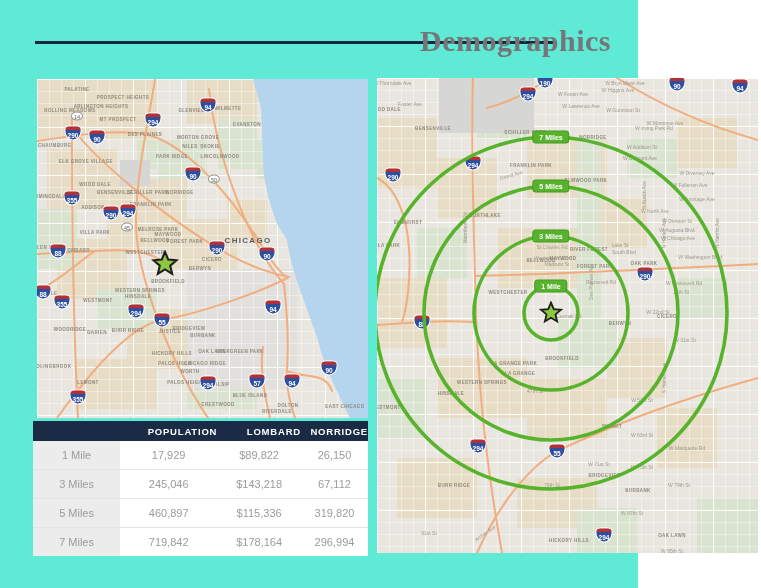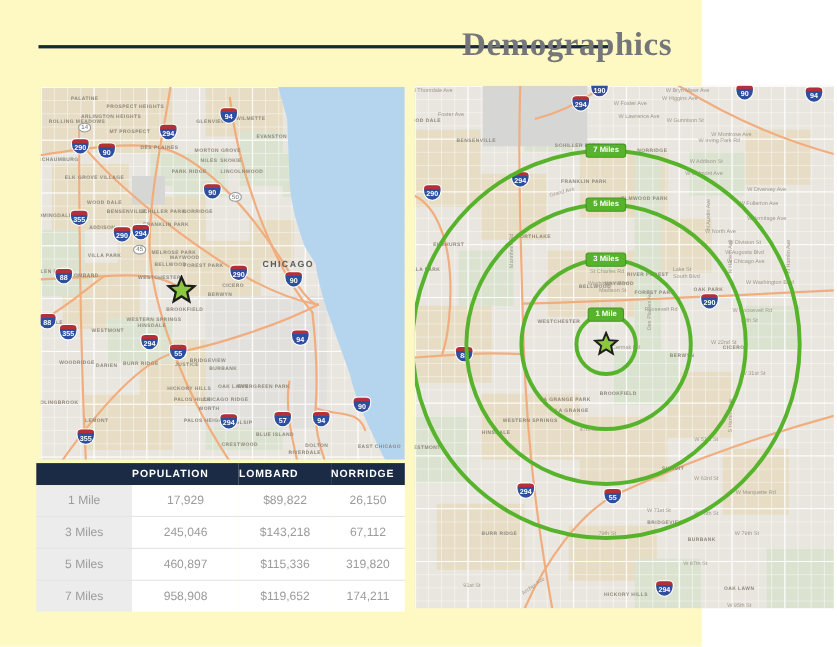--- a/index.html
+++ b/index.html
@@ -1,17 +1,17 @@
 <!DOCTYPE html>
 <html><head>
 <meta charset="utf-8">
 <style>
   html,body{margin:0;padding:0;background:#ffffff;width:761px;height:588px;overflow:hidden;
     font-family:"Liberation Sans",sans-serif;}
-  .page{position:relative;width:638px;height:588px;background:#fef9c3;}
+  .page{position:relative;width:638px;height:588px;background:#5eead4;}
 
   
   .rule{position:absolute;left:35px;top:41px;width:518px;height:3px;background:#16293f;}
   .title{position:absolute;right:27px;top:24px;margin:0;font-family:"Liberation Serif",serif;
     font-weight:600;font-size:30px;color:#75767a;letter-spacing:.5px;}
 
   
   .map{position:absolute;overflow:hidden;background:#e9e6df;}
   .map-left{left:37px;top:79px;width:331px;height:339px;}
   .map-right{left:377px;top:78px;width:381px;height:475px;}
@@ -34,21 +34,21 @@
     line-height:9px;text-align:center;padding:0 2px;box-sizing:border-box;}
   .ring-label{position:absolute;transform:translate(-50%,-50%);background:#58b32c;
     border:1px solid #459722;color:#fff;font-size:7px;font-weight:700;padding:2px 6px;
     border-radius:3px;z-index:5;white-space:nowrap;}
   .star-wrap{position:absolute;transform:translate(-50%,-50%);z-index:6;line-height:0;}
 
   
   .demo-table{position:absolute;left:33px;top:421px;width:335px;border-collapse:collapse;
     table-layout:fixed;}
   .demo-table th{background:#1b2b45;color:#ffffff;font-size:9.5px;font-weight:700;
-    letter-spacing:.8px;height:20px;text-align:left;padding:0;}
+    letter-spacing:.8px;height:20px;text-align:right;padding:0;}
   .demo-table th:nth-child(1){width:26%;}
   .demo-table th:nth-child(2){width:29%;}
   .demo-table th:nth-child(3){width:25%;}
   .demo-table th:nth-child(4){width:20%;}
   .demo-table td{height:28px;text-align:center;font-size:11px;color:#9b9b9b;background:#fff;
     border-top:1px solid #e4e4e4;padding:0;}
   .demo-table tbody tr:first-child td{border-top:none;}
   .demo-table td.rowlabel{background:#ececec;}
 </style>
 </head>
@@ -225,21 +225,21 @@
       </div>
       <div class="shield" style="left: 292px; top: 289px;">
         <span>90</span>
       </div>
       <div class="shield" style="left: 41px; top: 318px;">
         <span>355</span>
       </div>
       <div class="oval" style="left: 40px; top: 37px;">14</div>
       <div class="oval" style="left: 90px; top: 148px;">45</div>
       <div class="oval" style="left: 177px; top: 100px;">50</div>
-      <span class="citybig" style="left: 225px; top: 161px;">CHICAGO</span>
+      <span class="citybig" style="left: 211px; top: 161px;">CHICAGO</span>
       <div class="star-wrap" style="left: 128px; top: 185px;"><svg viewBox="-11.5 -11.5 23 23" width="28" height="28">
           <polygon points="0,-10 2.65,-3.64 9.51,-3.09 4.28,1.39 5.88,8.09 0,4.5 -5.88,8.09 -4.28,1.39 -9.51,-3.09 -2.65,-3.64" fill="#8dc63f" stroke="#1d1d1b" stroke-width="1.7" stroke-linejoin="miter"></polygon>
         </svg></div>
     </div>
 
   <div class="map map-right">
     <svg class="base" width="381" height="475" xmlns="http://www.w3.org/2000/svg">
       <defs>
         <pattern id="gridR" width="12" height="12" patternUnits="userSpaceOnUse">
           <path d="M0 0H12M0 0V12" stroke="#ffffff" stroke-width="1" opacity="0.8"></path>
@@ -434,20 +434,20 @@
           <td class="val">67,112</td>
         </tr>
         <tr>
           <td class="rowlabel">5 Miles</td>
           <td class="val">460,897</td>
           <td class="val">$115,336</td>
           <td class="val">319,820</td>
         </tr>
         <tr>
           <td class="rowlabel">7 Miles</td>
-          <td class="val">958,908</td>
-          <td class="val">$119,652</td>
-          <td class="val">174,211</td>
+          <td class="val">719,842</td>
+          <td class="val">$178,164</td>
+          <td class="val">296,994</td>
         </tr>
       </tbody>
   </table>
 
 </div>
 
 </body></html>

